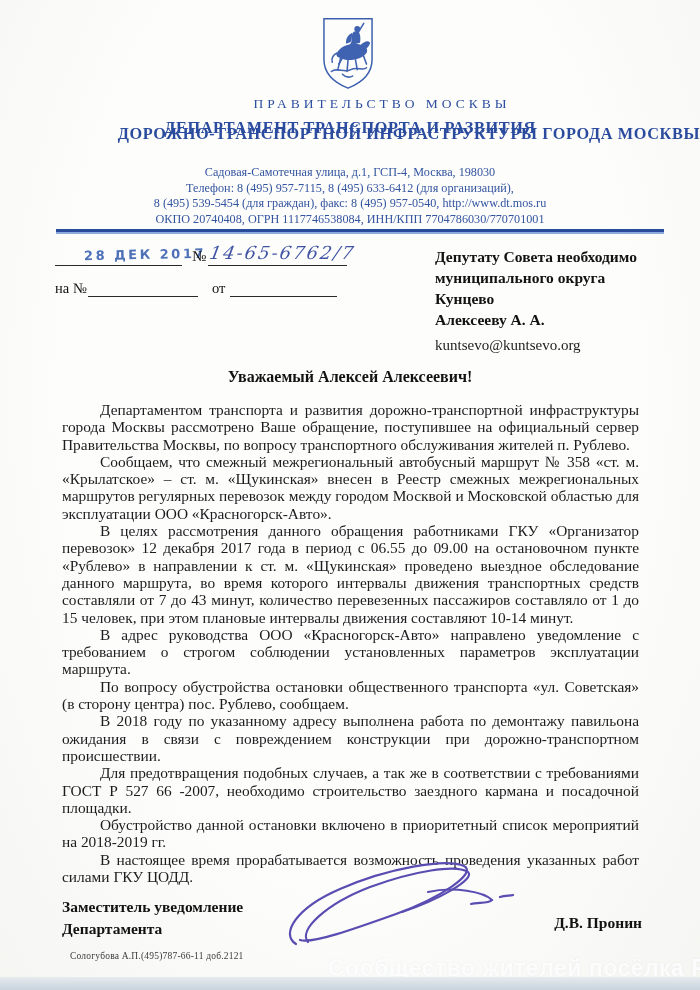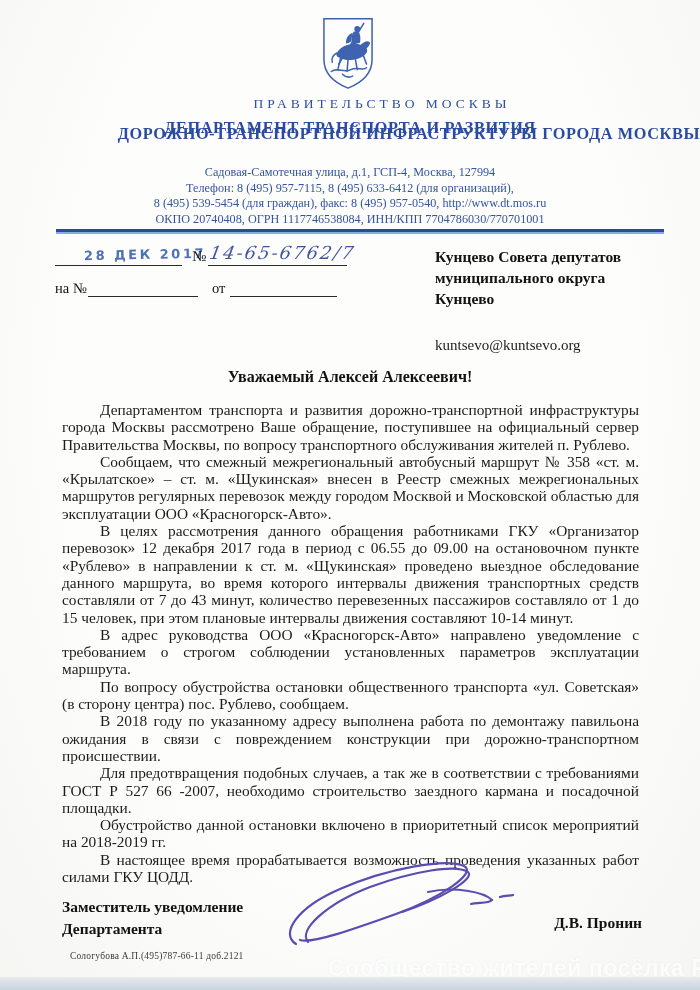--- a/index.html
+++ b/index.html
@@ -89,43 +89,44 @@
       <path d="M12 60 C18 55 26 62 33 58 C40 54 46 60 50 56"></path>
       <path d="M24 63 C27 66 31 67 35 65"></path>
     </g>
   </svg>
 
   <div class="gov-name">ПРАВИТЕЛЬСТВО МОСКВЫ</div>
   <div class="dept dept1">ДЕПАРТАМЕНТ ТРАНСПОРТА И РАЗВИТИЯ</div>
   <div class="dept dept2">ДОРОЖНО-ТРАНСПОРТНОЙ ИНФРАСТРУКТУРЫ ГОРОДА МОСКВЫ</div>
 
   <div class="addr">
-    <div>Садовая-Самотечная улица, д.1, ГСП-4, Москва, 127994</div>
+    <div>Садовая-Самотечная улица, д.1, ГСП-4, Москва, 198030</div>
     <div>Телефон: 8 (495) 957-7115, 8 (495) 633-6412 (для организаций),</div>
     <div>8 (495) 539-5454 (для граждан), факс: 8 (495) 957-0540, http://www.dt.mos.ru</div>
     <div>ОКПО 20740408, ОГРН 1117746538084, ИНН/КПП 7704786030/770701001</div>
   </div>
 
   <div class="rule"></div>
 
   <div class="stamp">28 ДЕК 2017</div>
   <div class="u-line" style="left:55px;top:265px;width:127px;"></div>
   <div class="num-label">№</div>
   <div class="hand">14-65-6762/7</div>
   <div class="u-line" style="left:208px;top:265px;width:139px;"></div>
 
   <div class="onum-label">на №</div>
   <div class="u-line" style="left:88px;top:296px;width:110px;"></div>
   <div class="ot-label">от</div>
   <div class="u-line" style="left:230px;top:296px;width:107px;"></div>
 
   <div class="recipient">
-    <div>Кунцево Совета депутатов</div>
+    <div>Депутату Совета необходимо</div>
     <div>муниципального округа</div>
     <div>Кунцево</div>
+    <div>Алексееву А. А.</div>
   </div>
   <div class="email">kuntsevo@kuntsevo.org</div>
 
   <div class="salutation">Уважаемый Алексей Алексеевич!</div>
 
   <div class="body-text">
     <p>Департаментом транспорта и развития дорожно-транспортной инфраструктуры города Москвы рассмотрено Ваше обращение, поступившее на официальный сервер Правительства Москвы, по вопросу транспортного обслуживания жителей п. Рублево.</p>
     <p>Сообщаем, что смежный межрегиональный автобусный маршрут № 358 «ст. м. «Крылатское» – ст. м. «Щукинская» внесен в Реестр смежных межрегиональных маршрутов регулярных перевозок между городом Москвой и Московской областью для эксплуатации ООО «Красногорск-Авто».</p>
     <p>В целях рассмотрения данного обращения работниками ГКУ «Организатор перевозок» 12 декабря 2017 года в период с 06.55 до 09.00 на остановочном пункте «Рублево» в направлении к ст. м. «Щукинская» проведено выездное обследование данного маршрута, во время которого интервалы движения транспортных средств составляли от 7 до 43 минут, количество перевезенных пассажиров составляло от 1 до 15 человек, при этом плановые интервалы движения составляют 10-14 минут.</p>
     <p>В адрес руководства ООО «Красногорск-Авто» направлено уведомление с требованием о строгом соблюдении установленных параметров эксплуатации маршрута.</p>

